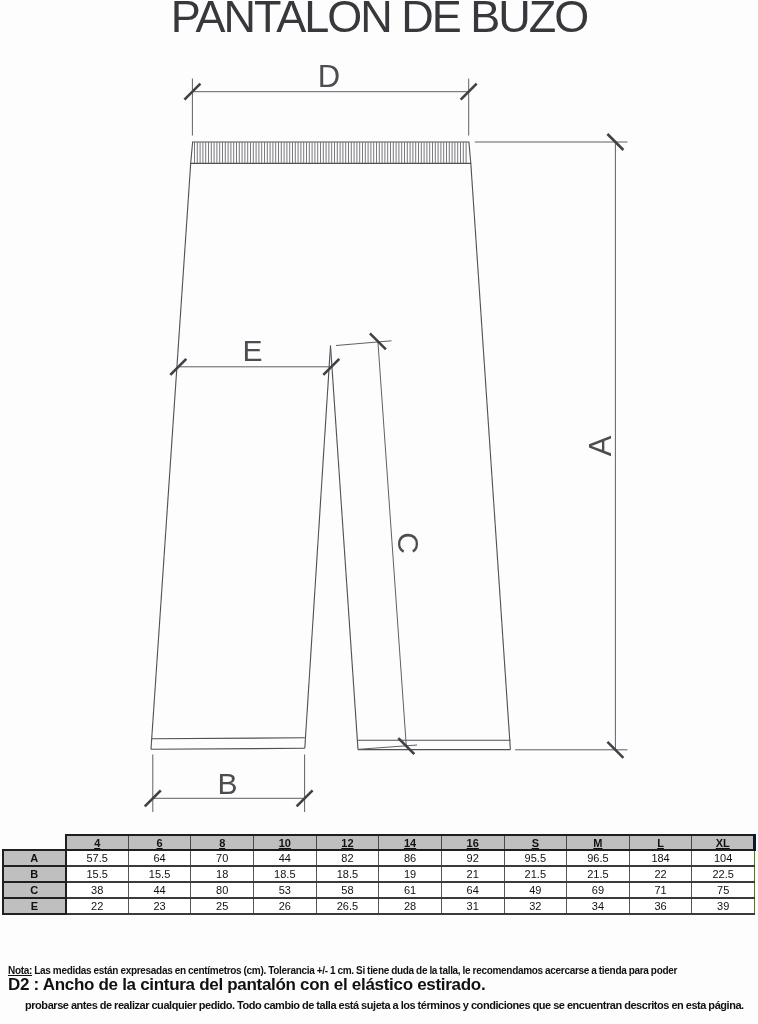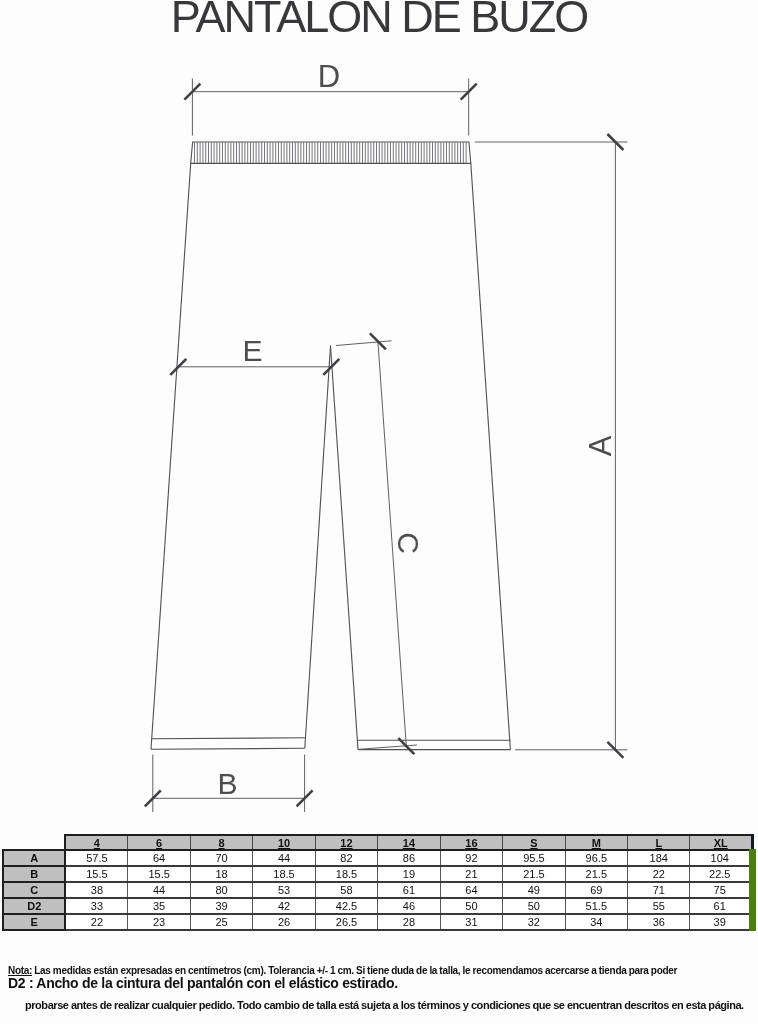--- a/index.html
+++ b/index.html
@@ -5,28 +5,28 @@
   html,body{margin:0;padding:0;}
   body{width:758px;height:1024px;background:#fdfdfe;font-family:"Liberation Sans",sans-serif;position:relative;overflow:hidden;}
   .title{position:absolute;left:0;top:-5px;width:758px;text-align:center;font-size:45px;color:#38383c;font-weight:normal;letter-spacing:-2px;line-height:44px;}
   #draw{position:absolute;left:0;top:0;}
   table{border-collapse:collapse;table-layout:fixed;position:absolute;left:2px;top:834px;width:754px;font-family:"Liberation Sans",sans-serif;}
   td,th{height:14px;padding:0;text-align:center;vertical-align:middle;font-size:11px;color:#111;overflow:hidden;}
   th{background:#bfbfbf;border:2px solid #1f1f1f;font-weight:bold;}
   tr.hdr th{height:13px;border-left:1px solid #4a4a4a;border-right:1px solid #4a4a4a;border-top:2px solid #1f1f1f;border-bottom:2px solid #1f1f1f;}
   tr.hdr th:nth-child(2){border-left:2px solid #1f1f1f;}
   tr.hdr th:last-child{border-right:3px solid #0f172a;}
-  td:last-child{border-right:7px solid #4d7c0f;}
+  td:last-child{border-right:1px solid #4d7c0f;}
   tr.hdr th.blank{background:transparent;border:none;}
   th u{text-decoration:underline;}
   td{border-left:1px solid #555;border-right:1px solid #555;border-top:2px solid #3a3a3a;border-bottom:2px solid #3a3a3a;background:#fff;}
   
   .note{position:absolute;left:8px;top:964.5px;word-spacing:-0.25px;font-size:10px;font-weight:bold;color:#111;letter-spacing:-0.3px;white-space:nowrap;}
   .note2{position:absolute;left:25px;top:982px;word-spacing:-0.2px;font-size:11px;font-weight:bold;color:#111;letter-spacing:-0.45px;white-space:nowrap;margin-top:17px;}
-  .note3{position:absolute;left:8px;top:975px;font-size:14px;font-weight:bold;color:#111;letter-spacing:-0.3px;white-space:nowrap;}
+  .note3{position:absolute;left:8px;top:975px;font-size:17px;font-weight:bold;color:#111;letter-spacing:-0.3px;white-space:nowrap;}
 </style>
 </head>
 <body>
 <div class="title">PANTALON DE BUZO</div>
 <svg id="draw" width="758" height="830" viewBox="0 0 758 830" fill="none">
   <g stroke="#505055" stroke-width="1.1">
 
     <path d="M192.6,142 L468.9,142 L470.8,163.4 L190.7,163.4 Z"></path>
 
     <path d="M190.7,163.4 L151,749.3"></path>
@@ -236,34 +236,20 @@
         <td>53</td>
         <td>58</td>
         <td>61</td>
         <td>64</td>
         <td>49</td>
         <td>69</td>
         <td>71</td>
         <td>75</td>
       </tr>
   <tr>
-        <th>D2</th>
-        <td>33</td>
-        <td>35</td>
-        <td>39</td>
-        <td>42</td>
-        <td>42.5</td>
-        <td>46</td>
-        <td>50</td>
-        <td>50</td>
-        <td>51.5</td>
-        <td>55</td>
-        <td>61</td>
-      </tr>
-  <tr>
         <th>E</th>
         <td>22</td>
         <td>23</td>
         <td>25</td>
         <td>26</td>
         <td>26.5</td>
         <td>28</td>
         <td>31</td>
         <td>32</td>
         <td>34</td>

